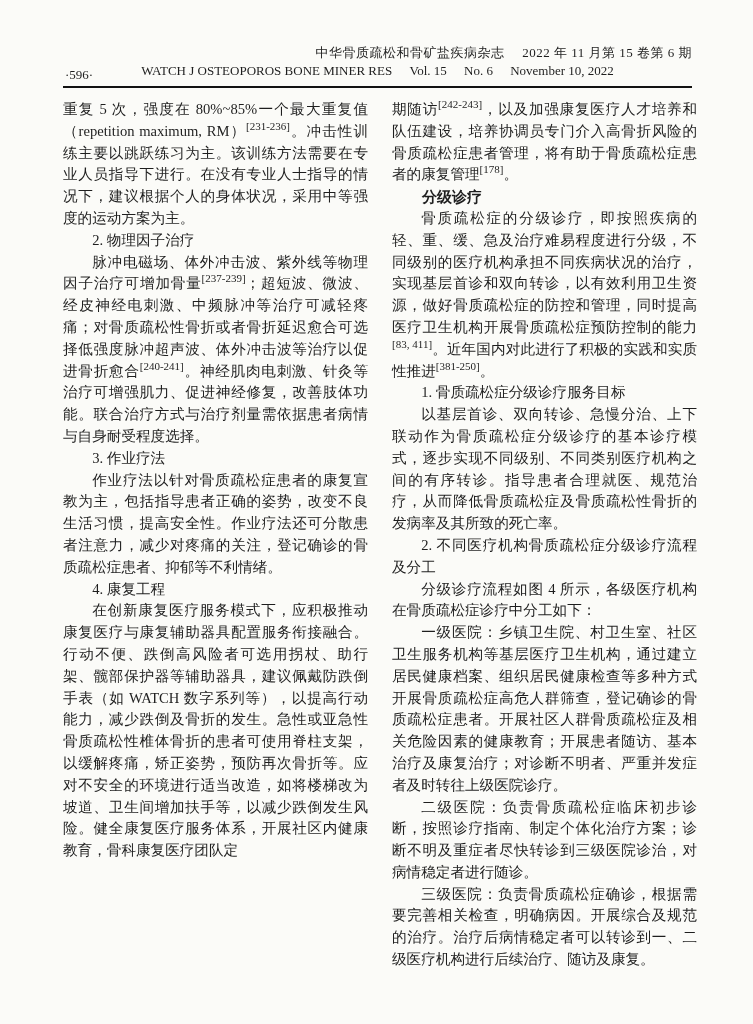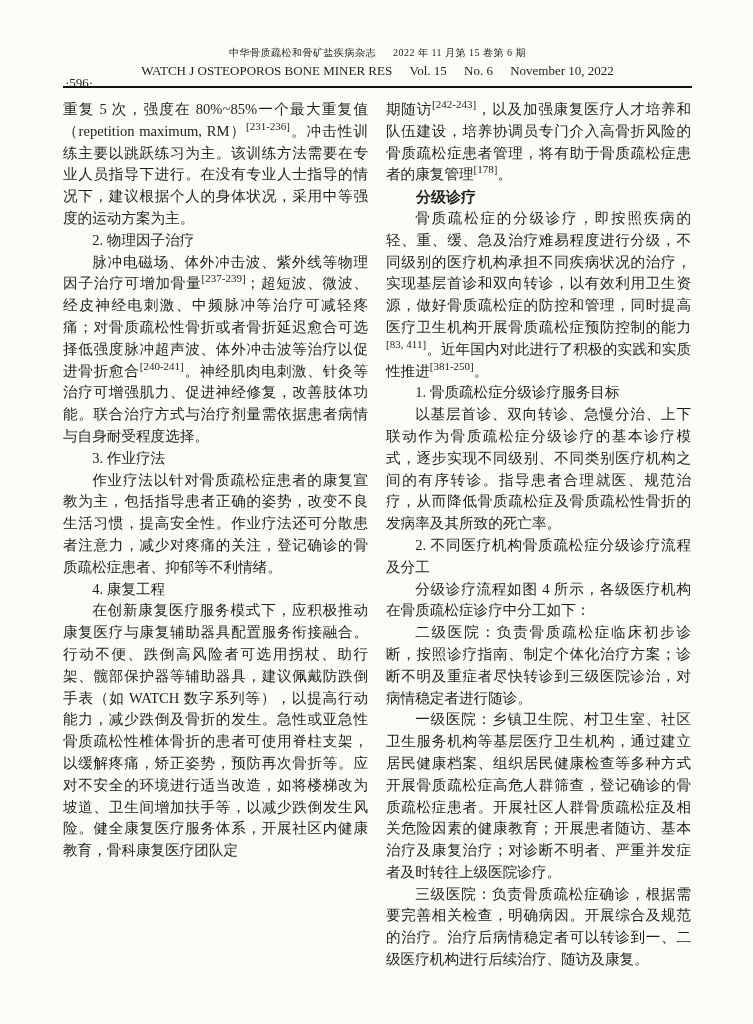--- a/index.html
+++ b/index.html
@@ -17,46 +17,47 @@
   }
   .page{
     position:relative;
     width:753px;height:1024px;
     box-sizing:border-box;
     padding:44px 61px 0 63px;
   }
   
   .hdr{text-align:center;}
   .hdr-line1{
-    font-size:10px;
+    font-size:13px;
     line-height:17px;
     letter-spacing:.5px;
+    text-align:right;
   }
   .hdr-line1 .issue{margin-left:14px;}
   .hdr-line2{
     position:relative;
     font-size:13px;
     line-height:17px;
     margin-top:1px;
   }
   .hdr-line2 .pageno{
     position:absolute;
-    left:2px;top:12px;
+    left:2px;top:4px;
     font-size:13px;
   }
   .hdr-line2 .seg{margin:0 7px;}
   .rule{
     border:none;
     border-top:2.5px solid var(--rule);
     margin:7px 0 0 0;
   }
   
   .columns{
     display:flex;
-    gap:18px;
+    gap:24px;
     margin-top:11px;
   }
   .col{
     width:305px;
     flex:0 0 305px;
     font-size:14.6px;
     line-height:21.8px;
     text-align:justify;
   }
   .para{
@@ -108,19 +109,19 @@
         <p class="para indent">在创新康复医疗服务模式下，应积极推动康复医疗与康复辅助器具配置服务衔接融合。行动不便、跌倒高风险者可选用拐杖、助行架、髋部保护器等辅助器具，建议佩戴防跌倒手表（如 WATCH 数字系列等），以提高行动能力，减少跌倒及骨折的发生。急性或亚急性骨质疏松性椎体骨折的患者可使用脊柱支架，以缓解疼痛，矫正姿势，预防再次骨折等。应对不安全的环境进行适当改造，如将楼梯改为坡道、卫生间增加扶手等，以减少跌倒发生风险。健全康复医疗服务体系，开展社区内健康教育，骨科康复医疗团队定</p>
       </section>
     <section class="col">
         <p class="para">期随访<sup>[242-243]</sup>，以及加强康复医疗人才培养和队伍建设，培养协调员专门介入高骨折风险的骨质疏松症患者管理，将有助于骨质疏松症患者的康复管理<sup>[178]</sup>。</p>
         <p class="para indent bold">分级诊疗</p>
         <p class="para indent">骨质疏松症的分级诊疗，即按照疾病的轻、重、缓、急及治疗难易程度进行分级，不同级别的医疗机构承担不同疾病状况的治疗，实现基层首诊和双向转诊，以有效利用卫生资源，做好骨质疏松症的防控和管理，同时提高医疗卫生机构开展骨质疏松症预防控制的能力<sup>[83, 411]</sup>。近年国内对此进行了积极的实践和实质性推进<sup>[381-250]</sup>。</p>
         <p class="para indent">1. 骨质疏松症分级诊疗服务目标</p>
         <p class="para indent">以基层首诊、双向转诊、急慢分治、上下联动作为骨质疏松症分级诊疗的基本诊疗模式，逐步实现不同级别、不同类别医疗机构之间的有序转诊。指导患者合理就医、规范治疗，从而降低骨质疏松症及骨质疏松性骨折的发病率及其所致的死亡率。</p>
         <p class="para indent">2. 不同医疗机构骨质疏松症分级诊疗流程及分工</p>
         <p class="para indent">分级诊疗流程如图 4 所示，各级医疗机构在骨质疏松症诊疗中分工如下：</p>
+        <p class="para indent">一级医院：乡镇卫生院、村卫生室、社区卫生服务机构等基层医疗卫生机构，通过建立居民健康档案、组织居民健康检查等多种方式开展骨质疏松症高危人群筛查，登记确诊的骨质疏松症患者。开展社区人群骨质疏松症及相关危险因素的健康教育；开展患者随访、基本治疗及康复治疗；对诊断不明者、严重并发症者及时转往上级医院诊疗。</p>
         <p class="para indent">二级医院：负责骨质疏松症临床初步诊断，按照诊疗指南、制定个体化治疗方案；诊断不明及重症者尽快转诊到三级医院诊治，对病情稳定者进行随诊。</p>
-        <p class="para indent">一级医院：乡镇卫生院、村卫生室、社区卫生服务机构等基层医疗卫生机构，通过建立居民健康档案、组织居民健康检查等多种方式开展骨质疏松症高危人群筛查，登记确诊的骨质疏松症患者。开展社区人群骨质疏松症及相关危险因素的健康教育；开展患者随访、基本治疗及康复治疗；对诊断不明者、严重并发症者及时转往上级医院诊疗。</p>
         <p class="para indent">三级医院：负责骨质疏松症确诊，根据需要完善相关检查，明确病因。开展综合及规范的治疗。治疗后病情稳定者可以转诊到一、二级医疗机构进行后续治疗、随访及康复。</p>
       </section>
   </main>
 
 </div>
 
 </body></html>

